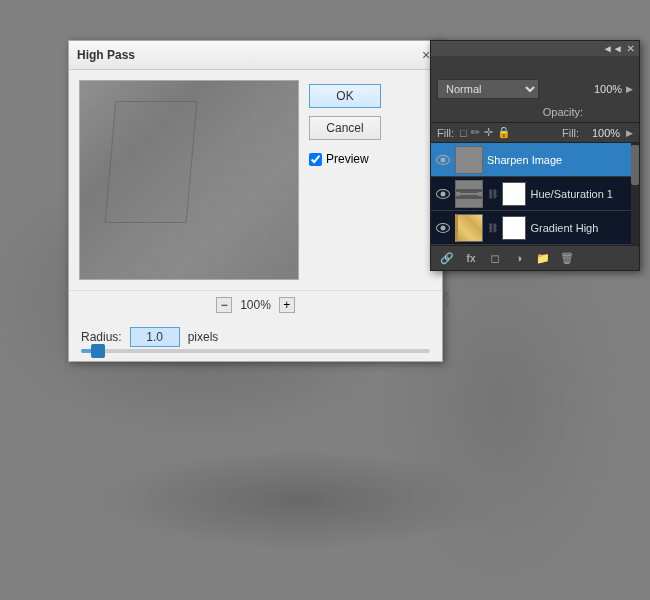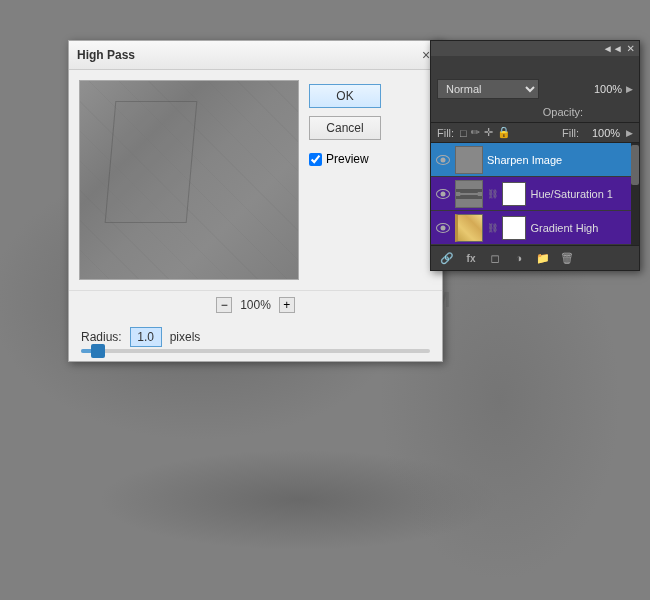--- a/index.html
+++ b/index.html
@@ -197,21 +197,21 @@
       gap: 8px;
       flex-wrap: wrap;
     }
 
     .radius-label {
       font-size: 12px;
       color: #333;
     }
 
     .radius-input {
-      width: 32px;
+      width: 50px;
       height: 20px;
       border: 1px solid #5a9fd4;
       background: #cce5ff;
       font-size: 12px;
       padding: 0 4px;
       color: #333;
       text-align: center;
       outline: none;
     }
 
@@ -370,21 +370,21 @@
 
     .fill-value {
       color: #ddd;
       font-size: 11px;
       width: 35px;
       text-align: right;
     }
 
     
     .layers-list {
-      background: #4c1d95;
+      background: #0f172a;
     }
 
     .layer-item {
       display: flex;
       align-items: center;
       padding: 3px 4px;
       gap: 4px;
       border-bottom: 1px solid #393939;
       height: 34px;
       cursor: pointer;

